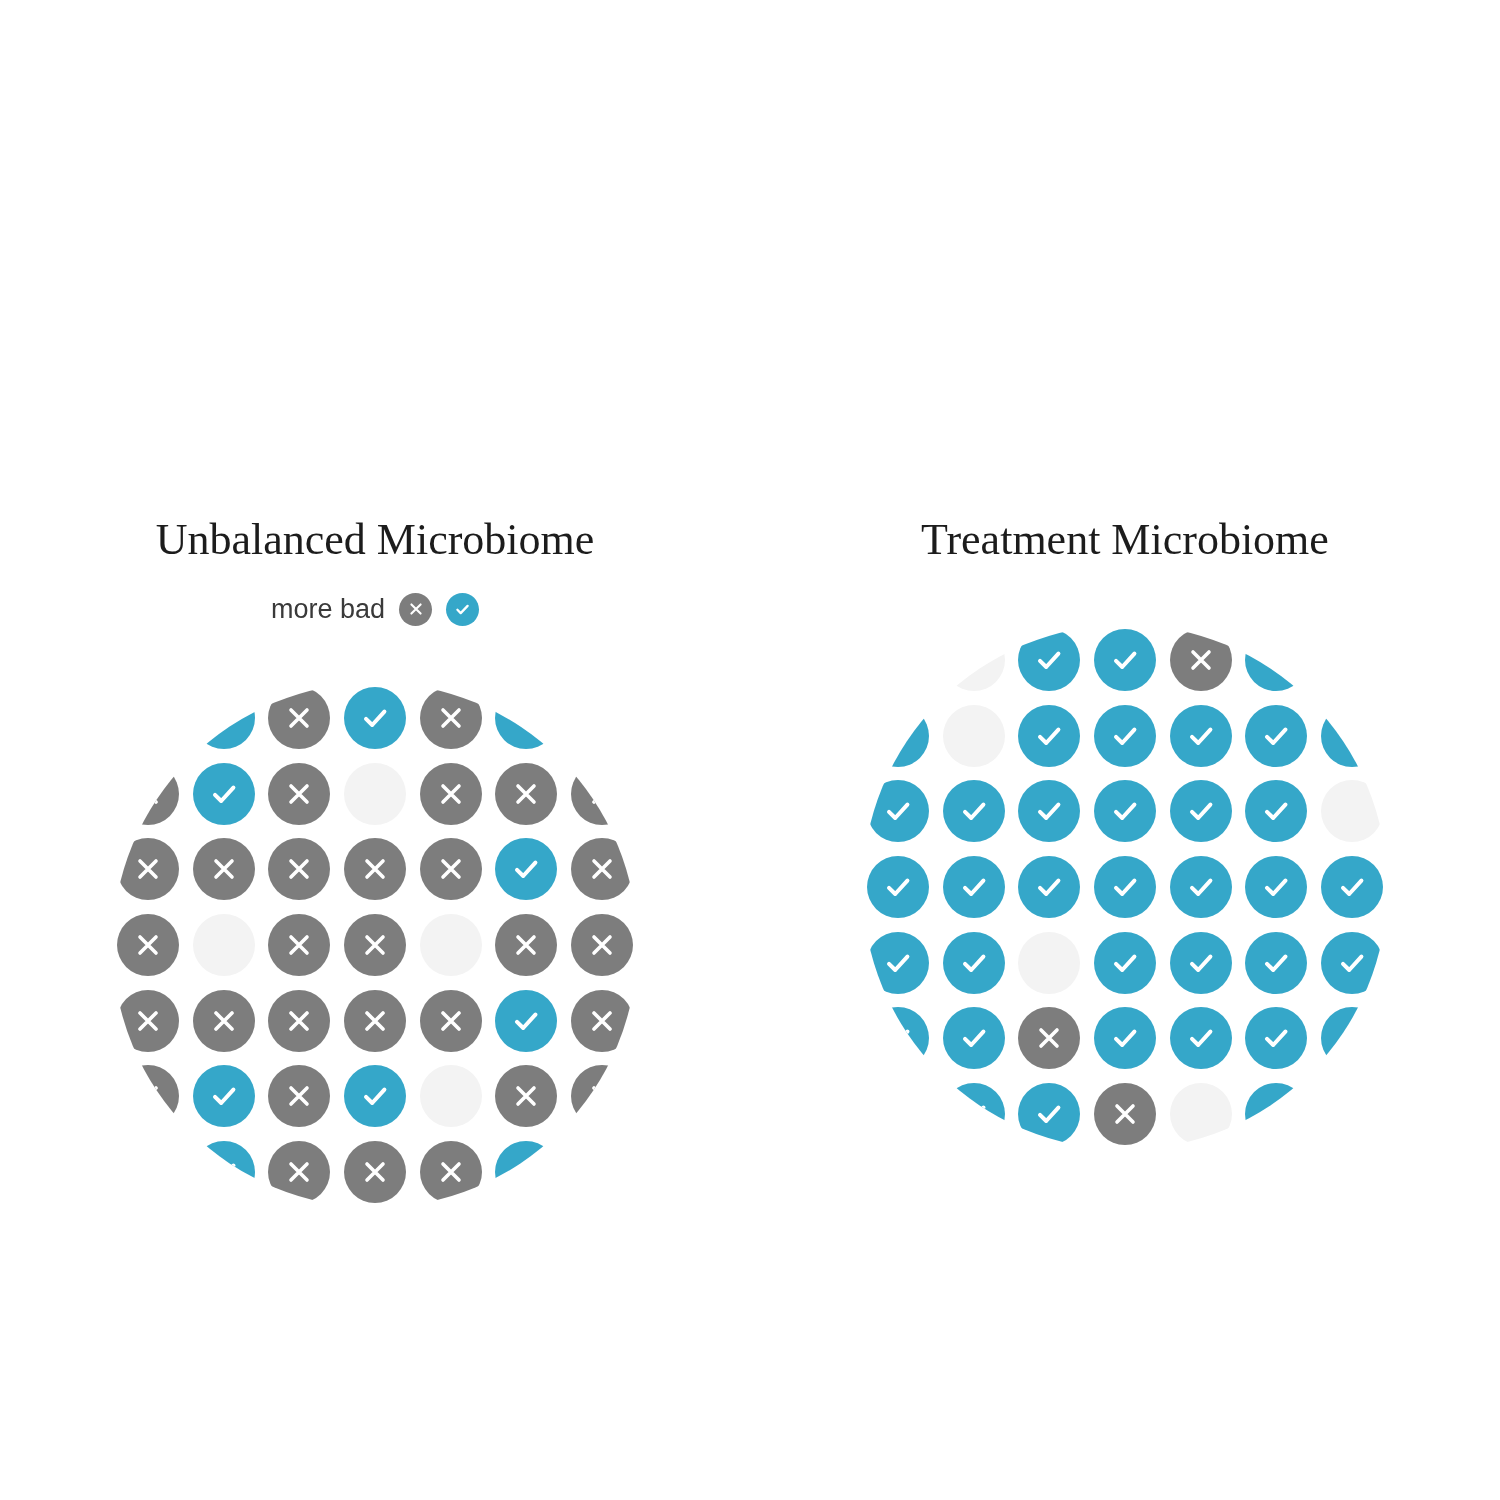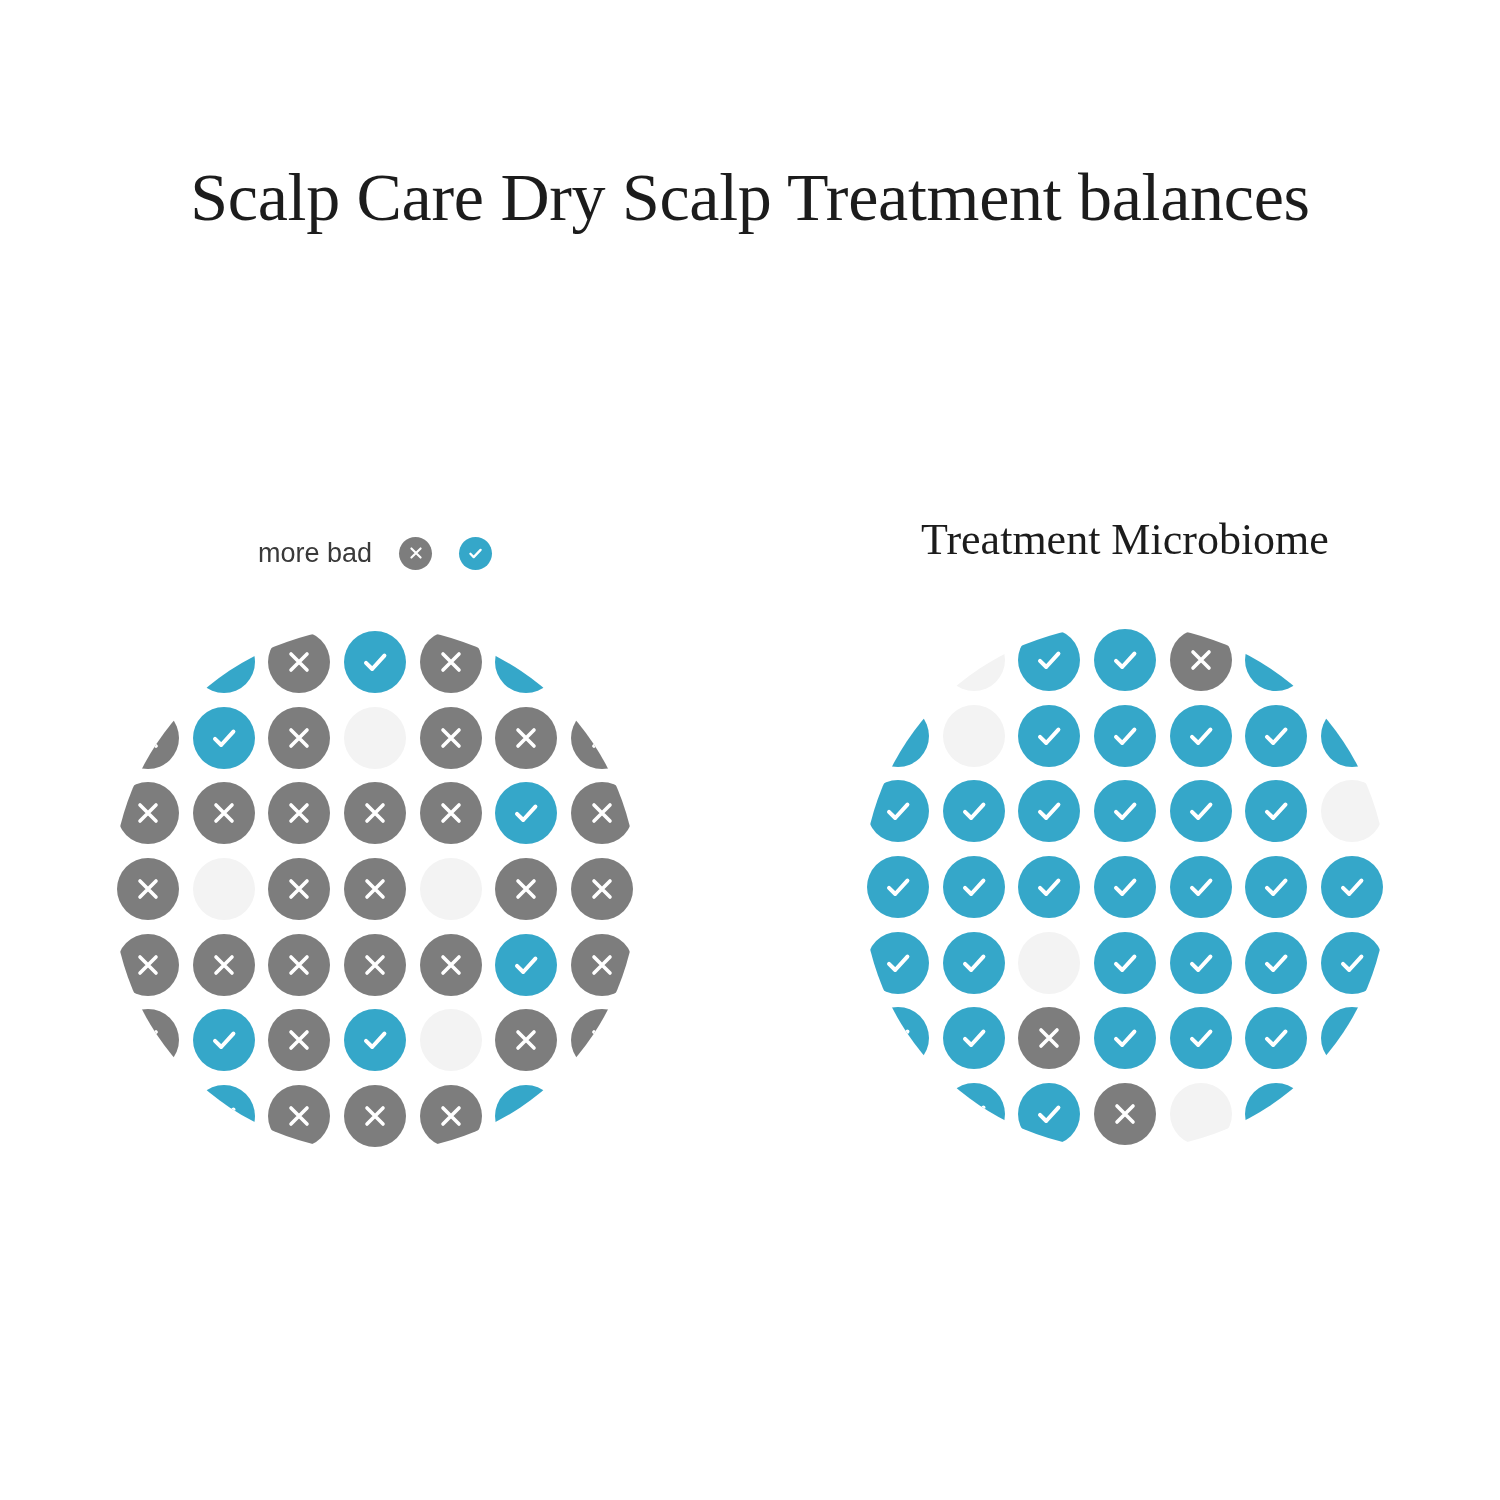--- a/index.html
+++ b/index.html
@@ -65,21 +65,21 @@
     text-align: center;
     white-space: nowrap;
   }
   .panel-caption {
     margin-top: 24px;
     height: 34px;
     display: flex;
     flex-direction: row;
     align-items: center;
     justify-content: center;
-    gap: 27px;
+    gap: 14px;
     font-family: "Liberation Sans", sans-serif;
     font-size: 27px;
     color: #3a3a3a;
     white-space: nowrap;
   }
   .cap-text { display: inline-block; }
 
   
   .badge {
     width: 33px;
@@ -131,26 +131,26 @@
   .dot.good  { background: #35a7c9; }
   .dot.empty { background: #f3f3f3; }
   .dot svg { display: block; }
 </style>
 </head>
 <body>
 
 <div class="page">
 
   <div class="title-block">
-    <div class="title-line">Scalp Care Dry Scalp Treatment balances</div>
   </div>
 
   <div class="panels">
 
     <div class="panel">
+      <div class="panel-heading">Unbalanced Microbiome</div>
 
       <div class="panel-caption">
         <span class="cap-text">more bad</span>
         <span class="badge bad">
           <svg width="14" height="14" viewBox="0 0 14 14" aria-hidden="true">
             <path d="M2.4 2.4 L11.6 11.6 M11.6 2.4 L2.4 11.6" stroke="#ffffff" stroke-width="2.1" stroke-linecap="round" fill="none"></path>
           </svg>
         </span>
         <span class="badge good">
           <svg width="17" height="17" viewBox="0 0 17 17" aria-hidden="true">

